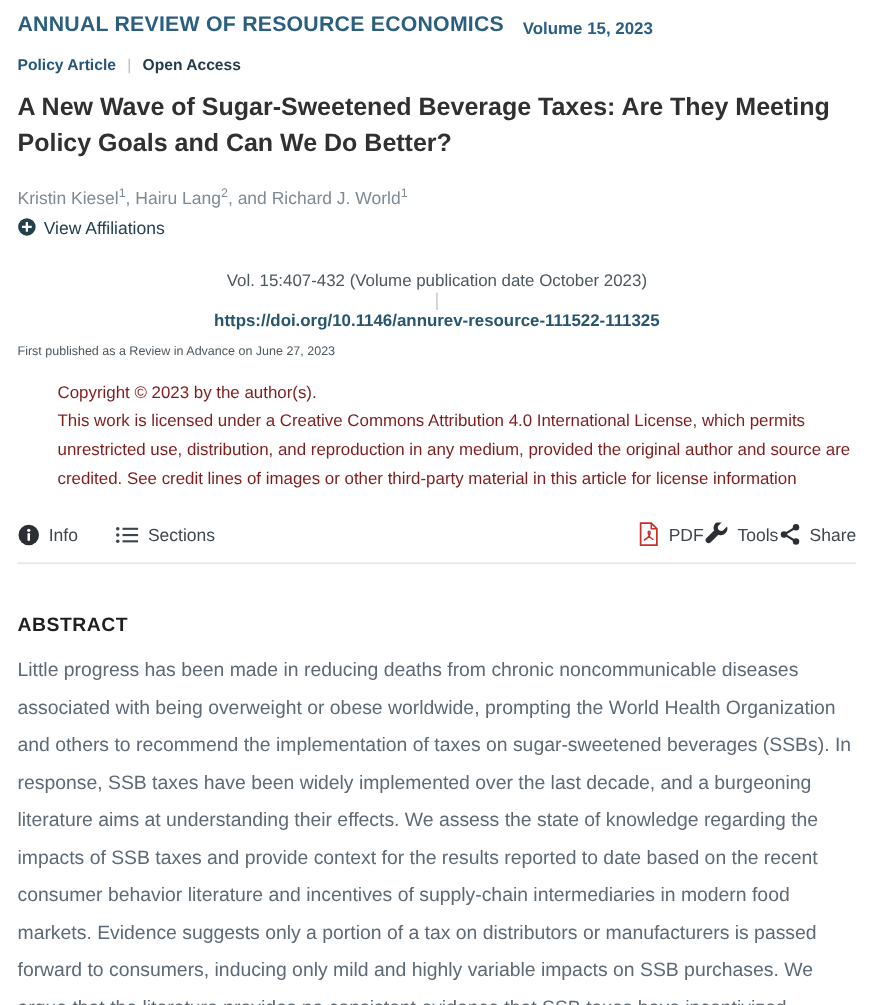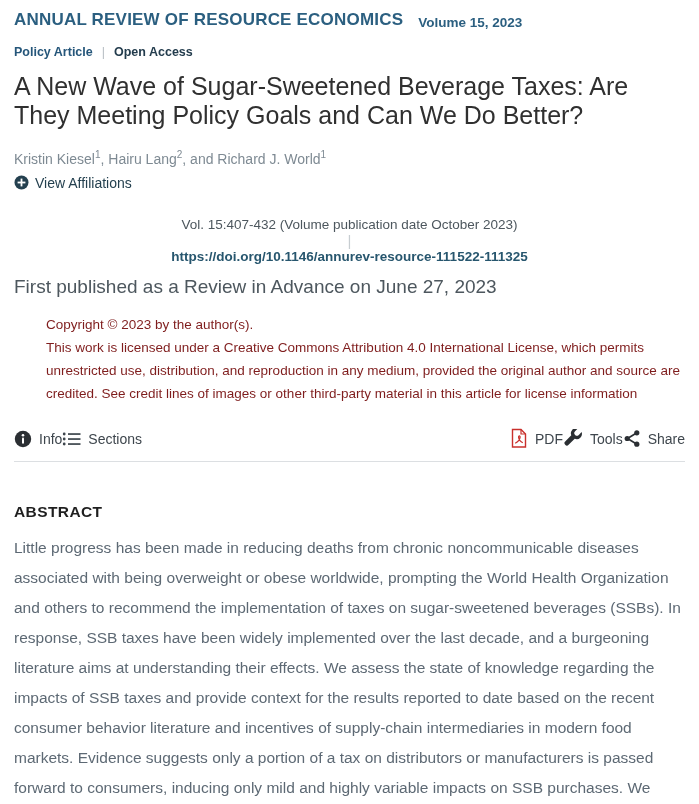--- a/index.html
+++ b/index.html
@@ -9,39 +9,39 @@
 
   .journal-row { display: flex; align-items: flex-end; }
   .journal-title { color: #2b5f80; font-size: 17px; font-weight: bold; letter-spacing: 0.2px; }
   .journal-volume { color: #2b5f80; font-size: 13.5px; font-weight: bold; margin-left: 15px; }
 
   .meta-row { margin-top: 15px; font-size: 12.5px; font-weight: bold; display: flex; align-items: center; }
   .meta-type { color: #25567a; }
   .meta-sep { color: #b6bdc2; margin: 0 9px; font-weight: normal; }
   .meta-access { color: #233c4d; }
 
-  h1.article-title { margin-top: 13px; font-size: 25px; line-height: 29px; color: #303030; font-weight: normal; max-width: 655px; }
+  h1.article-title { margin-top: 13px; font-size: 20px; line-height: 29px; color: #303030; font-weight: bold; max-width: 655px; }
 
   .authors { margin-top: 19px; font-size: 14px; color: #7e8a93; }
   .authors a { color: #7e8a93; text-decoration: none; cursor: pointer; }
   .authors sup { font-size: 10px; }
 
   .affil-row { margin-top: 8px; display: inline-flex; align-items: center; gap: 6px; font-size: 14px; color: #24404f; cursor: pointer; }
 
   .vol-row { margin-top: 23px; font-size: 13.5px; color: #4d575e; display: flex; align-items: center; flex-direction: column; }
   .vol-sep { color: #c7cdd1; margin: 0 11px; font-size: 15px; }
   .doi-link { color: #27566e; font-weight: bold; text-decoration: none; cursor: pointer; }
 
-  .first-pub { margin-top: 12px; font-size: 19px; color: #4d575e; }
+  .first-pub { margin-top: 12px; font-size: 10px; color: #4d575e; }
 
   .copyright { margin-top: 15px; font-size: 13.5px; color: #7f1d1d; line-height: 23px; max-width: 678px; margin-left: 32px; }
 
   .toolbar { margin-top: 23px; display: flex; justify-content: space-between; align-items: center; padding-bottom: 12px; border-bottom: 1px solid #dcdfe2; }
   .toolbar-left, .toolbar-right { display: flex; align-items: center; }
-  .toolbar-left { }
+  .toolbar-left { gap: 30px; }
   .toolbar-right { }
   .tool-btn { display: inline-flex; align-items: center; gap: 7px; font-size: 14px; color: #3e464d; cursor: pointer; }
   .tool-btn svg { display: block; }
 
   .abstract-heading { margin-top: 41px; font-size: 15.5px; font-weight: bold; color: #1f1f1f; letter-spacing: 0.4px; }
   .abstract-text { margin-top: 12px; font-size: 15.5px; color: #5d6974; line-height: 30px; max-width: 676px; }
 </style>
 </head>
 <body>
 

